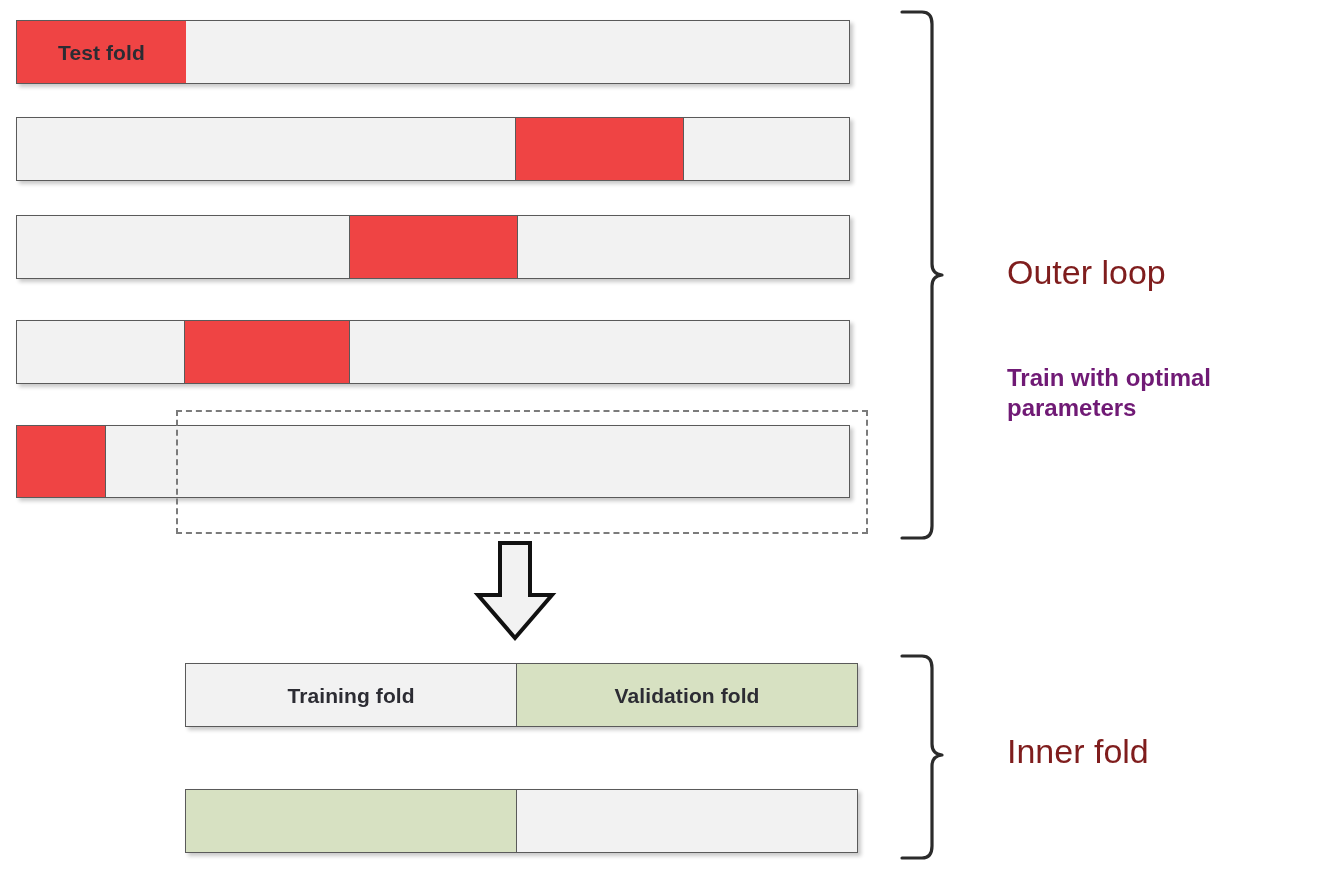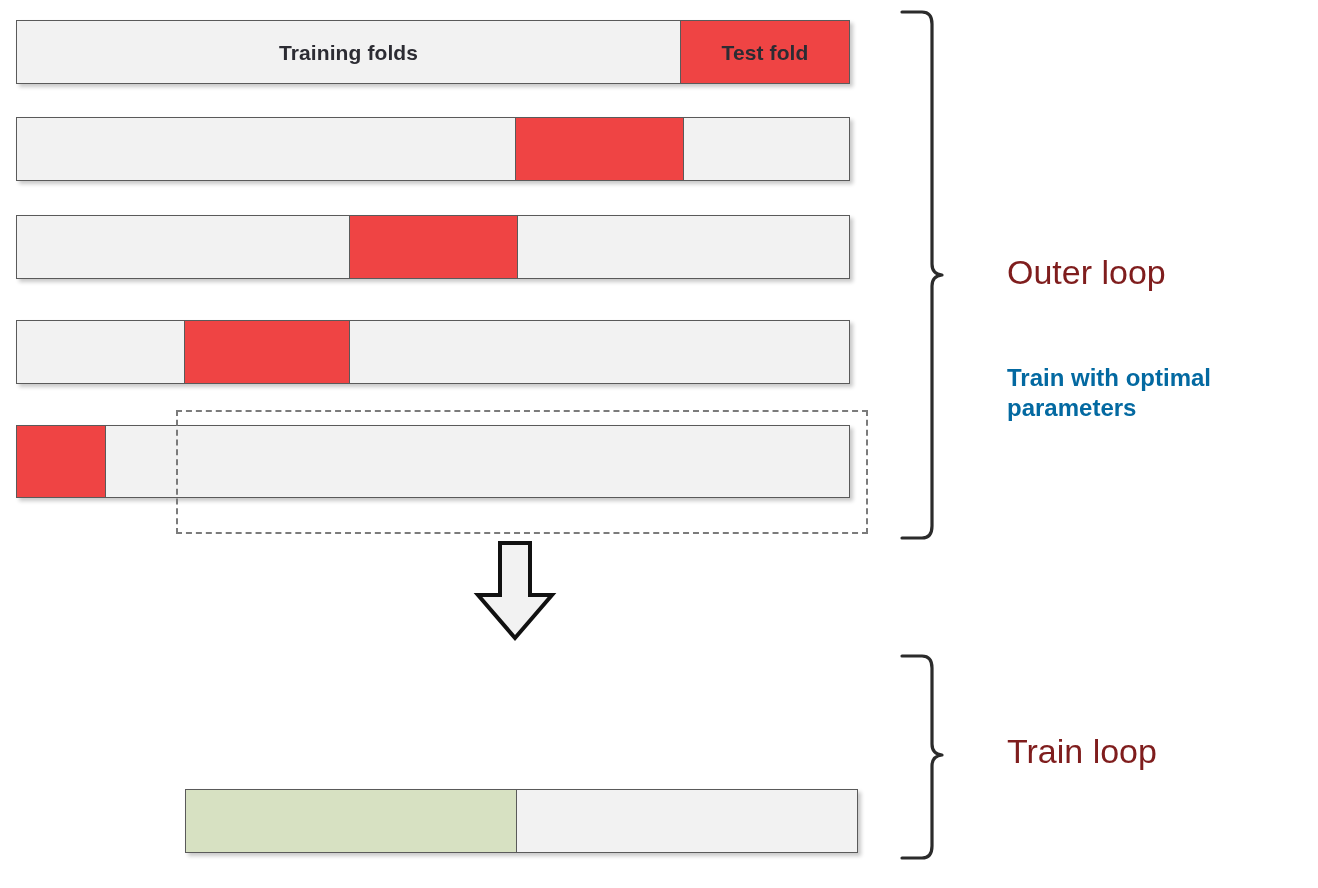--- a/index.html
+++ b/index.html
@@ -75,34 +75,31 @@
     font-size: 34px;
     font-weight: 400;
     color: #7f1d1d;
     white-space: nowrap;
     line-height: 1.05;
   }
   .loop-sub {
     position: absolute;
     font-size: 24px;
     font-weight: 600;
-    color: #0369a1;
+    color: #701a75;
     line-height: 1.25;
   }
   .loop-sub.wrap { width: 230px; }
 </style>
 </head>
 <body>
 
 <div id="canvas">
 
   <div class="bar" style="left:16px; top:20px; width:834px; height:64px;">
-    <div class="seg plain" style="width:79.7%;">
-      <span class="seg-label">Training folds</span>
-    </div>
     <div class="seg blue" style="width:20.3%;">
       <span class="seg-label">Test fold</span>
     </div>
   </div>
 
   <div class="bar" style="left:16px; top:117px; width:834px; height:64px;">
     <div class="seg plain" style="width:59.9%;"></div>
     <div class="seg blue" style="width:20.2%;"></div>
     <div class="seg plain" style="width:19.9%;"></div>
   </div>
@@ -125,20 +122,28 @@
   </div>
 
   <div class="dashed-box" style="left:176px; top:410px; width:692px; height:124px;"></div>
 
   <div class="down-arrow" style="left:470px; top:540px; width:90px; height:102px;">
     <svg width="90" height="102" viewBox="0 0 90 102" xmlns="http://www.w3.org/2000/svg">
       <polygon points="30,3 60,3 60,55 82,55 45,98 8,55 30,55" fill="#f2f2f2" stroke="#111111" stroke-width="4" stroke-linejoin="miter"></polygon>
     </svg>
   </div>
 
+  <div class="bar" style="left:185px; top:663px; width:673px; height:64px;">
+    <div class="seg plain" style="width:49.2%;">
+      <span class="seg-label">Training fold</span>
+    </div>
+    <div class="seg green" style="width:50.8%;">
+      <span class="seg-label">Validation fold</span>
+    </div>
+  </div>
 
   <div class="bar" style="left:185px; top:789px; width:673px; height:64px;">
     <div class="seg green" style="width:49.2%;"></div>
     <div class="seg plain" style="width:50.8%;"></div>
   </div>
 
   <div class="bracket" style="left:898px; top:6px; width:54px; height:538px;">
     <svg width="54" height="538" viewBox="0 0 54 538" xmlns="http://www.w3.org/2000/svg">
       <path d="M4 6 H24 Q34 6 34 18 V258 Q34 268 44 269 Q34 270 34 280 V520 Q34 532 24 532 H4" fill="none" stroke="#2b2b2b" stroke-width="3.2" stroke-linecap="round" stroke-linejoin="round"></path>
     </svg>
@@ -147,16 +152,16 @@
   <div class="loop-title" style="left:1007px; top:255px;">Outer loop</div>
 
   <div class="loop-sub wrap" style="left:1007px; top:363px;">Train with optimal parameters</div>
 
   <div class="bracket" style="left:898px; top:650px; width:54px; height:214px;">
     <svg width="54" height="214" viewBox="0 0 54 214" xmlns="http://www.w3.org/2000/svg">
       <path d="M4 6 H24 Q34 6 34 18 V94 Q34 104 44 105 Q34 106 34 116 V196 Q34 208 24 208 H4" fill="none" stroke="#2b2b2b" stroke-width="3.2" stroke-linecap="round" stroke-linejoin="round"></path>
     </svg>
   </div>
 
-  <div class="loop-title" style="left:1007px; top:734px;">Train loop</div>
+  <div class="loop-title" style="left:1007px; top:734px;">Inner fold</div>
 
 
 </div>
 
 </body></html>

